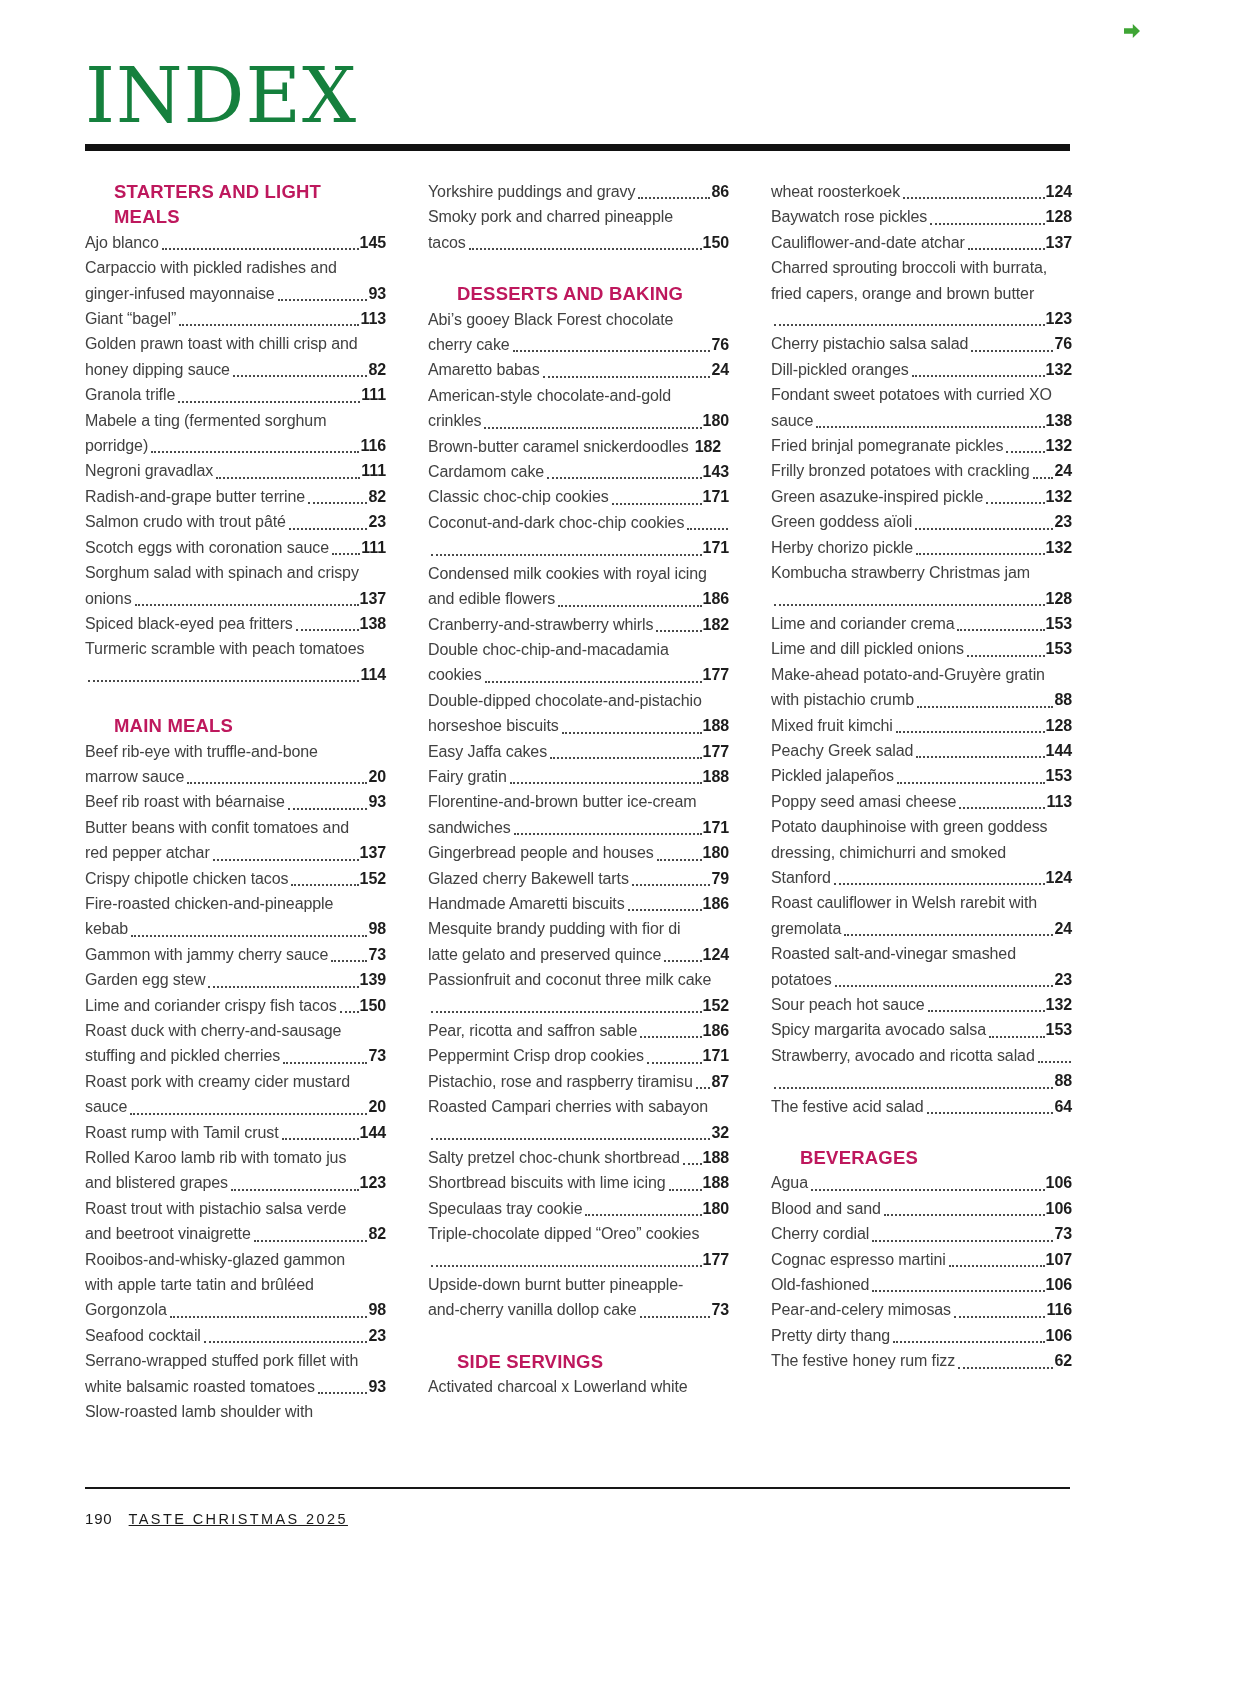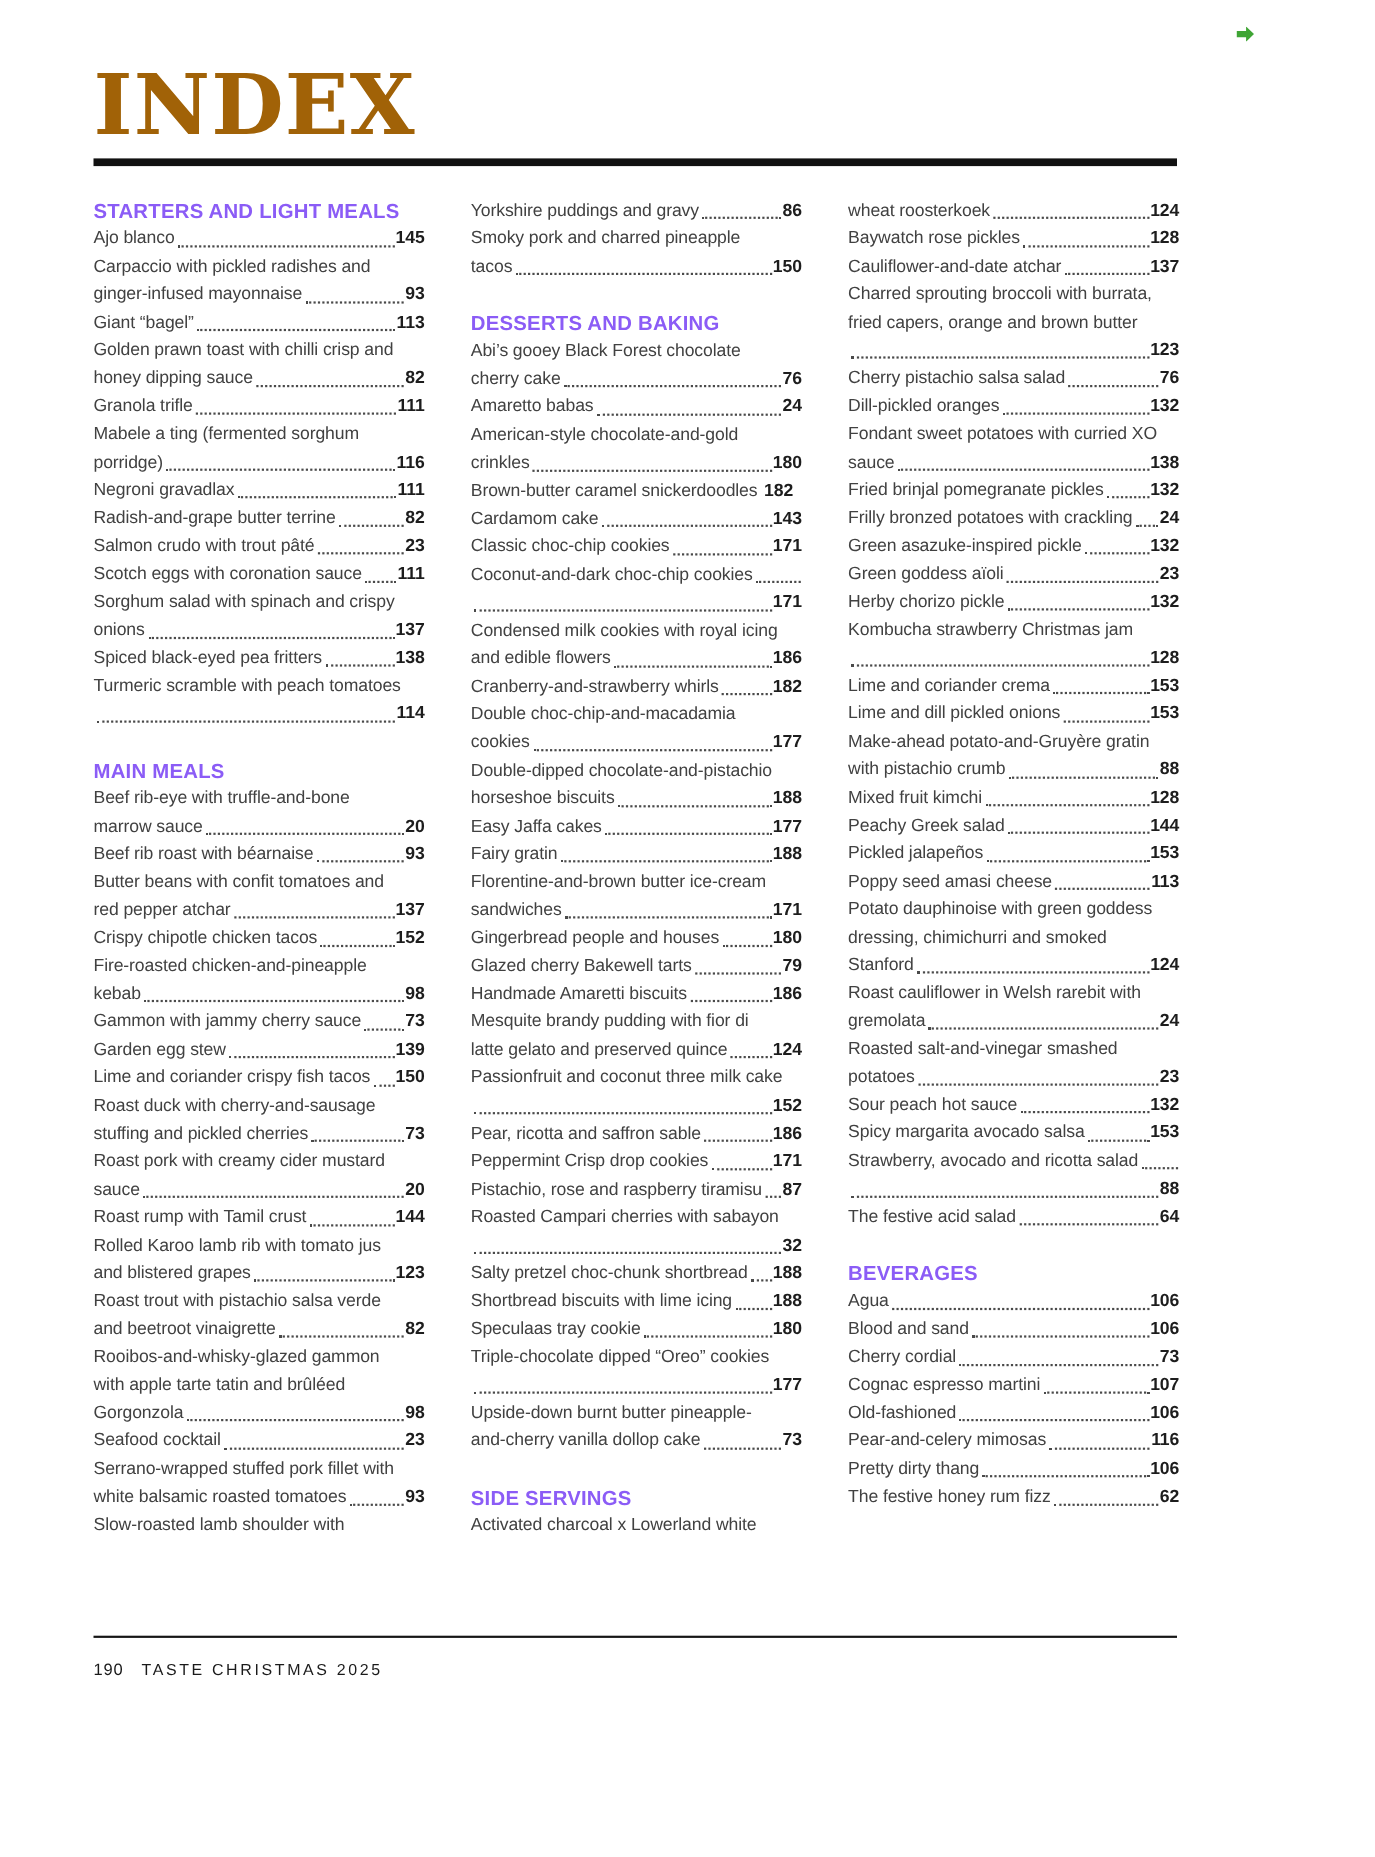--- a/index.html
+++ b/index.html
@@ -1,39 +1,39 @@
 <!DOCTYPE html>
 <html><head>
 <meta charset="utf-8">
 <style>
   html,body{margin:0;padding:0;background:#ffffff;}
   .page{position:relative;width:1250px;height:1688px;background:#ffffff;overflow:hidden;
         font-family:"Liberation Sans",sans-serif;color:#3d3d3d;}
   .corner-icon{position:absolute;left:1124px;top:24px;width:16px;height:14px;
         clip-path:polygon(0 30%,55% 30%,55% 0,100% 50%,55% 100%,55% 70%,0 70%);}
   .content{position:absolute;left:85px;top:52px;width:985px;}
-  .title{font-family:"DejaVu Serif","Liberation Serif",serif;font-weight:700;
-        font-size:76px;line-height:88px;color:#a16207;letter-spacing:1px;margin:0;}
+  .title{font-family:"DejaVu Serif","Liberation Serif",serif;font-weight:400;
+        font-size:76px;line-height:88px;color:#15803d;letter-spacing:1px;margin:0;}
   .title-rule{height:7px;background:#111;margin-top:4px;}
   .columns{display:flex;gap:42px;margin-top:28px;}
   .col{flex:0 0 301px;width:301px;}
-  .sec-header{font-size:18.5px;font-weight:800;color:#8b5cf6;letter-spacing:0.2px;
-        line-height:25.4px;font-family:"Liberation Sans",sans-serif;}
+  .sec-header{font-size:18.5px;font-weight:800;color:#be185d;letter-spacing:0.2px;
+        line-height:25.4px;font-family:"Liberation Sans",sans-serif;margin-left:29px;}
   .sec-header.after{margin-top:26px;}
   .entry{font-size:16px;line-height:25.4px;letter-spacing:-0.1px;color:#414141;}
   .line{white-space:nowrap;}
   .lastline{display:flex;align-items:flex-end;}
   .t{white-space:nowrap;}
   .leader{flex:1 1 8px;min-width:6px;border-bottom:2px dotted #4a4a4a;margin:0 1px 5px 3px;}
   .spacer{flex:0 0 6px;}
   .pg{font-weight:700;color:#1d1d1d;}
   .footer-rule{position:absolute;left:85px;top:1487px;width:985px;height:2px;background:#161616;}
   .footer{position:absolute;left:85px;top:1510px;font-size:15px;color:#1a1a1a;}
   .footer .num{font-weight:400;letter-spacing:0.8px;}
-  .footer .mag{letter-spacing:2.4px;margin-left:12px;font-size:14.5px;}
+  .footer .mag{letter-spacing:2.4px;margin-left:12px;font-size:14.5px;text-decoration:underline;}
 </style>
 </head>
 <body>
 
 <div class="page">
   <div class="corner-icon" style="background: rgb(63, 165, 53);"></div>
   <div class="content">
     <h1 class="title">INDEX</h1>
     <div class="title-rule"></div>
     <div class="columns">

